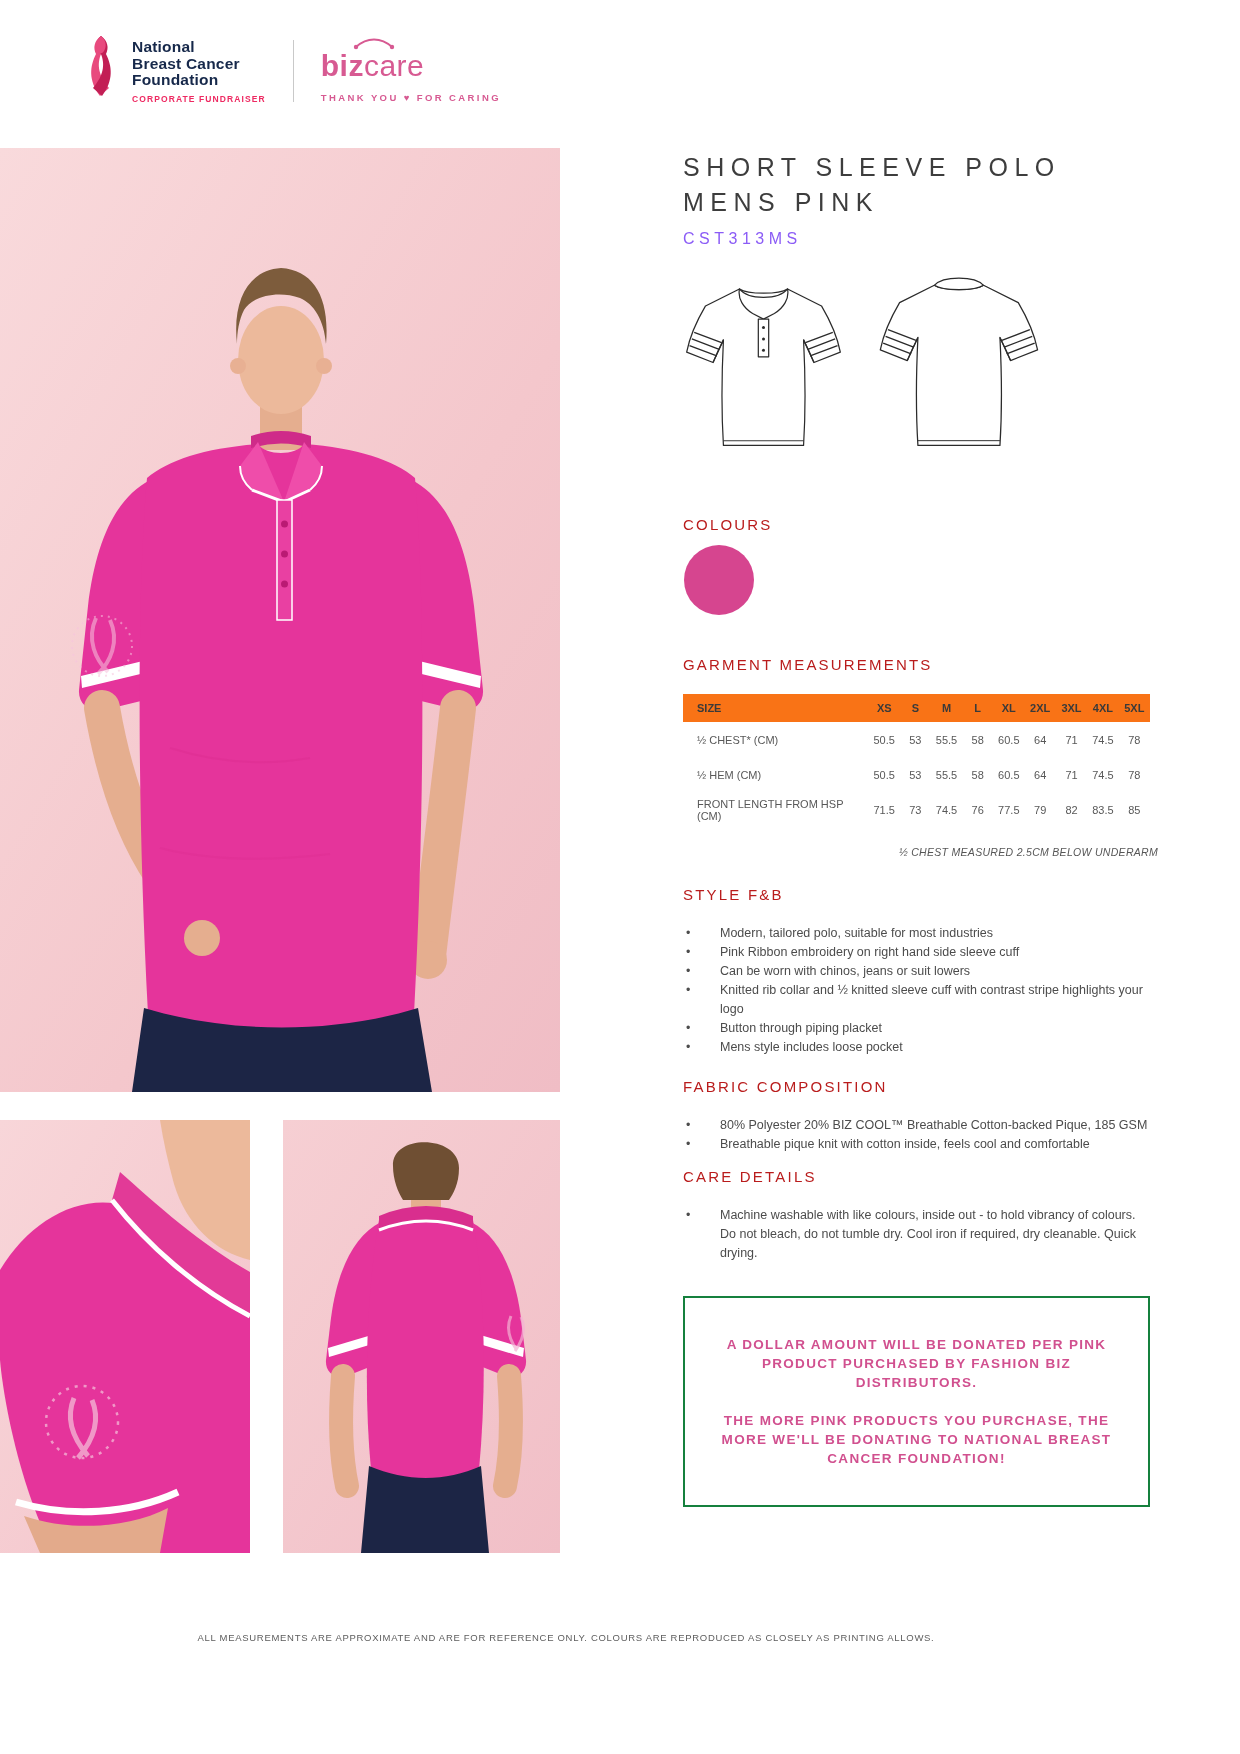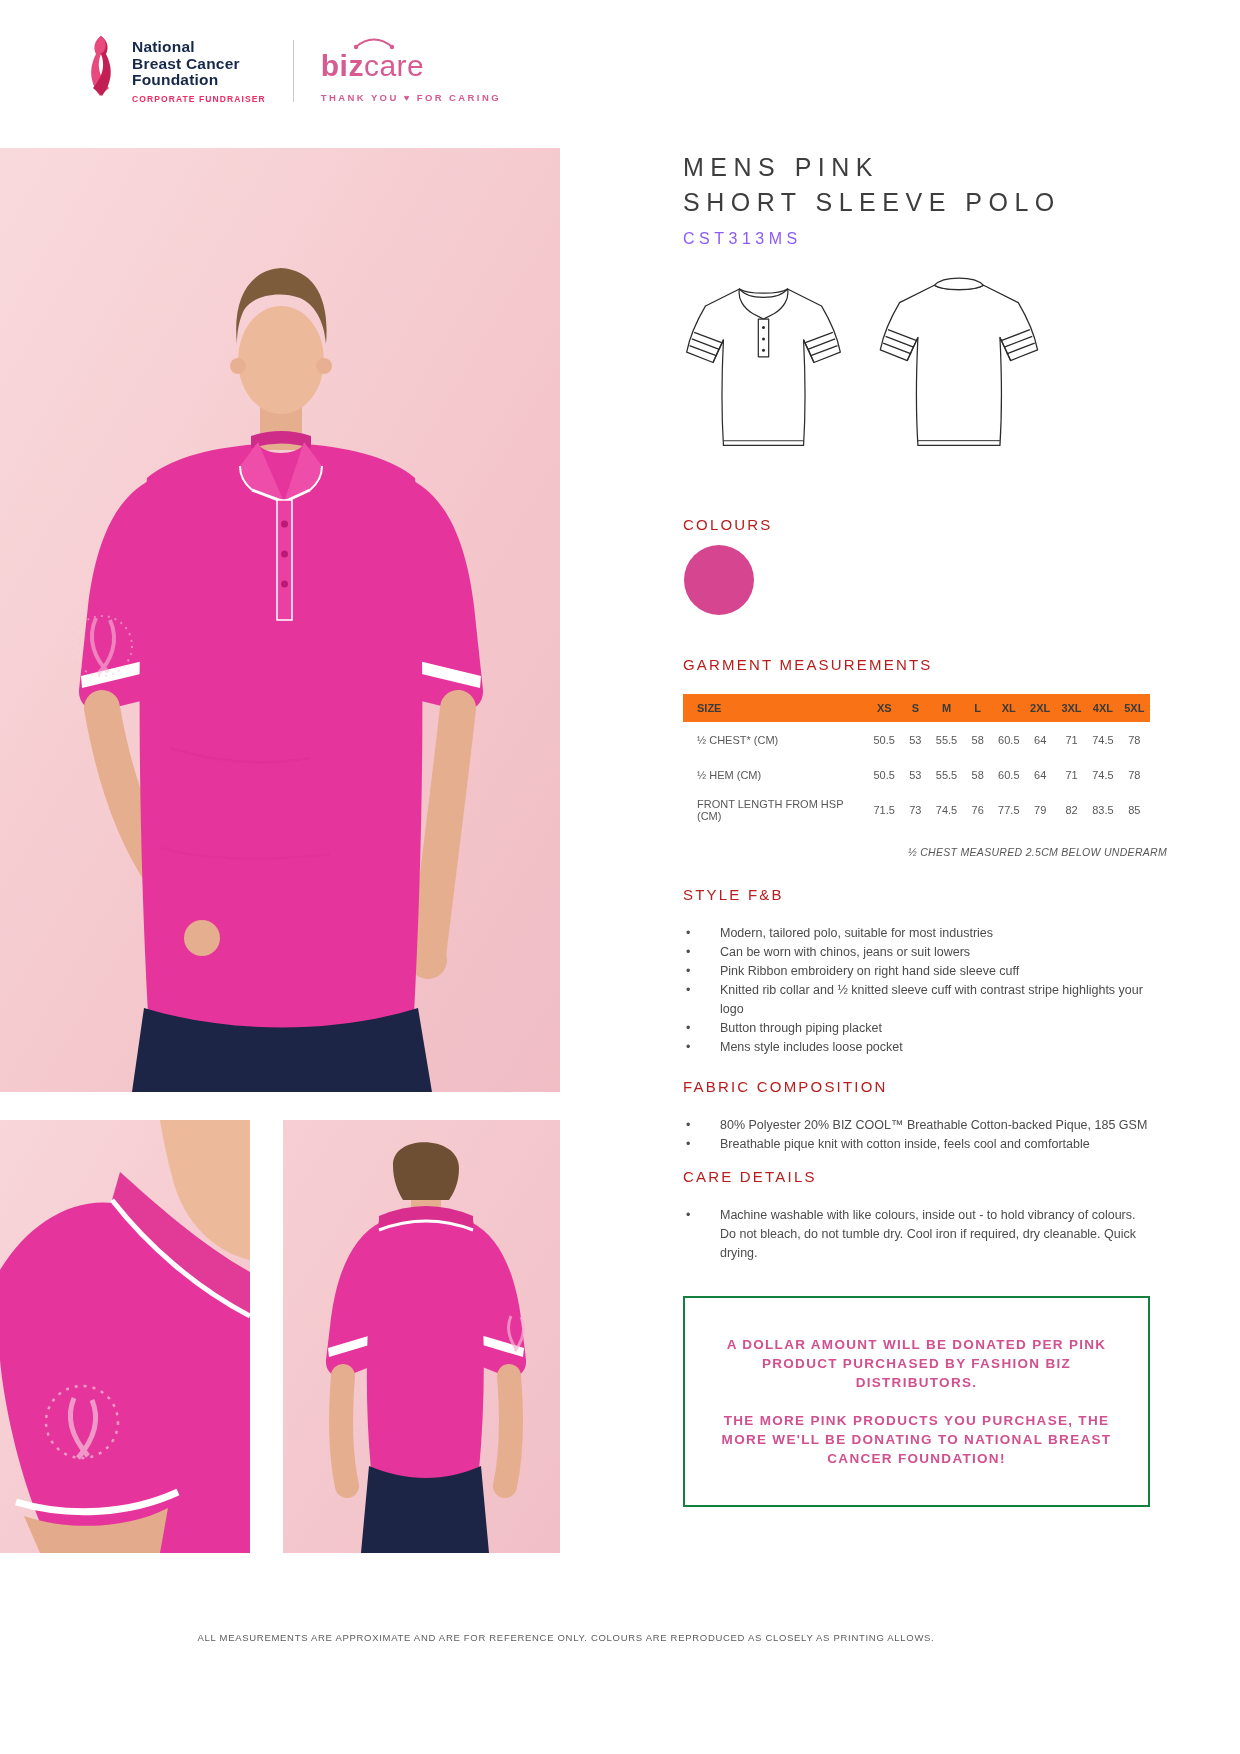--- a/index.html
+++ b/index.html
@@ -35,21 +35,21 @@
   .swatch-wrap{position:absolute;top:394px;left:0;}
   .garment-h{top:506px;}
 
   .mtable{position:absolute;top:544px;left:0;width:467px;border-collapse:collapse;}
   .mtable th{background:#f97316;height:28px;font-size:11px;color:#3a3a3a;font-weight:bold;
              text-align:center;padding:0;}
   .mtable td{height:35px;font-size:11px;color:#585858;text-align:center;padding:0;}
   .mtable .c-label{text-align:left;padding-left:14px;width:179px;}
   .mtable .c-val{width:32px;}
 
-  .footnote{position:absolute;top:696px;left:17px;width:467px;text-align:right;font-size:10.5px;
+  .footnote{position:absolute;top:696px;left:8px;width:467px;text-align:right;font-size:10.5px;
             font-style:italic;color:#565656;letter-spacing:.3px;}
 
   .style-h{top:736px;}
   .list{position:absolute;left:0;width:467px;margin:0;padding:0;list-style:none;}
   .style-list{top:774px;}
   .fabric-h{top:928px;}
   .fabric-list{top:966px;}
   .care-h{top:1018px;}
   .care-list{top:1056px;}
   .list li{display:flex;font-size:12.5px;color:#4c4c4c;line-height:19px;}
@@ -183,22 +183,22 @@
       <path d="M86 346 C124 362 162 362 198 346 L206 433 L78 433 Z" fill="#1c2545"></path>
       <g opacity=".7">
         <path d="M228 196 C222 210 228 222 234 230 M238 197 C244 211 238 223 232 231" stroke="#f3b2d3" stroke-width="3" fill="none"></path>
       </g>
     </svg>
   </div>
 
   <div class="right-col">
 
     <div class="product-title">
+      <div>SHORT SLEEVE POLO</div>
       <div>MENS PINK</div>
-      <div>SHORT SLEEVE POLO</div>
     </div>
     <div class="product-code">CST313MS</div>
 
     <div class="drawings">
       <svg width="165" height="193" viewBox="0 0 175 200">
         <g fill="#ffffff" stroke="#2b2b2b" stroke-width="1.3" stroke-linejoin="round">
           <path d="M62 22 L26 40 C16 57 9 74 6 89 L34 100 C39 88 44 78 45 76 C43 116 43 156 45 188 L130 188 C132 156 132 116 130 76 C131 78 136 88 141 100 L169 89 C166 74 159 57 149 40 L113 22 C104 28 71 28 62 22 Z"></path>
           <path d="M45 76 L34 100 M130 76 L141 100" fill="none"></path>
           <path d="M62 22 C60 32 66 42 76 48 L87.5 54 L99 48 C109 42 115 32 113 22 C104 34 71 34 62 22 Z"></path>
           <rect x="82" y="54" width="11" height="40"></rect>
@@ -291,24 +291,24 @@
     </table>
 
     <div class="footnote">½ CHEST MEASURED 2.5CM BELOW UNDERARM</div>
 
     <div class="sec-h style-h">STYLE F&amp;B</div>
     <ul class="list style-list">
       <li>
           <span class="li-text">Modern, tailored polo, suitable for most industries</span>
         </li>
       <li>
+          <span class="li-text">Pink Ribbon embroidery on right hand side sleeve cuff</span>
+        </li>
+      <li>
           <span class="li-text">Can be worn with chinos, jeans or suit lowers</span>
-        </li>
-      <li>
-          <span class="li-text">Pink Ribbon embroidery on right hand side sleeve cuff</span>
         </li>
       <li>
           <span class="li-text">Knitted rib collar and ½ knitted sleeve cuff with contrast stripe highlights your logo</span>
         </li>
       <li>
           <span class="li-text">Button through piping placket</span>
         </li>
       <li>
           <span class="li-text">Mens style includes loose pocket</span>
         </li>

